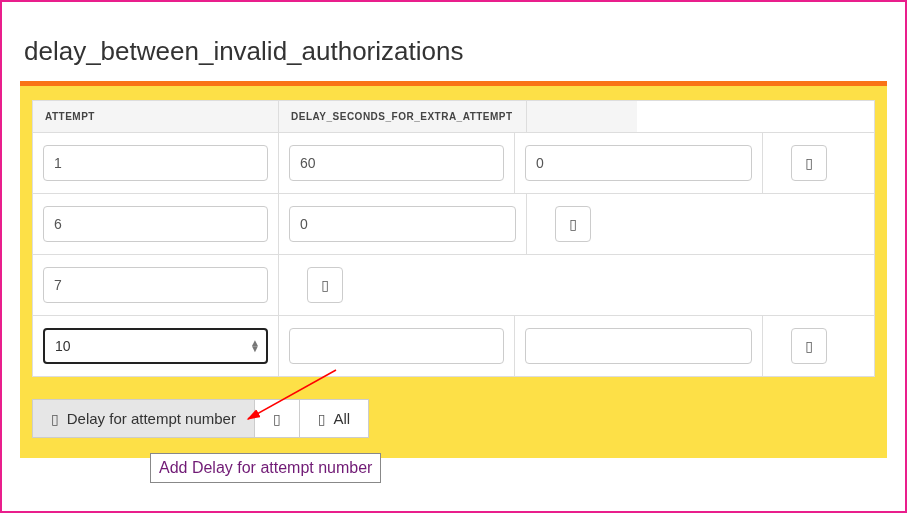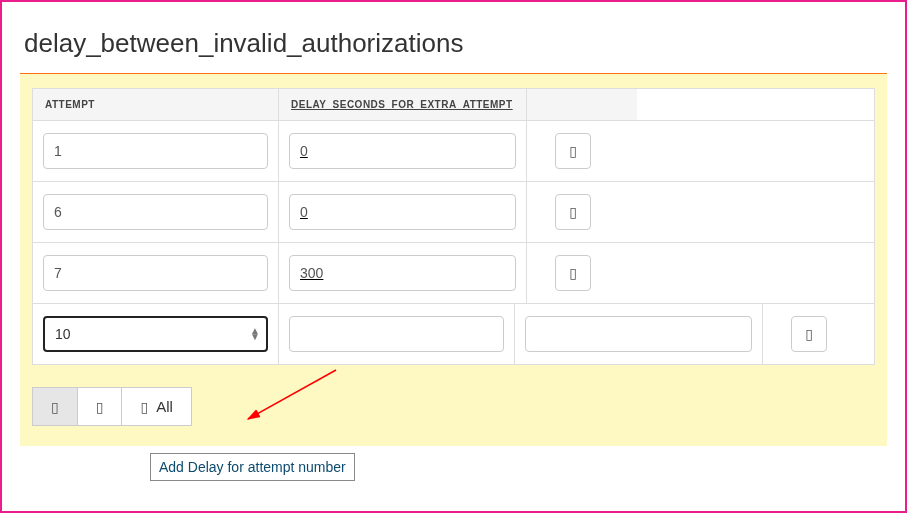--- a/index.html
+++ b/index.html
@@ -16,26 +16,26 @@
       height: 513px;
       border: 2px solid #e91e8c;
       padding: 18px 18px 0 18px;
       position: relative;
       background: #fff;
     }
     .page-title {
       font-size: 26px;
       font-weight: 400;
       color: #333;
-      margin: 8px 0 14px 4px;
+      margin: 16px 0 14px 4px;
     }
     .content-area {
-      background: #fef9c3;
+      background: #fde047;
       padding: 14px 12px 20px 12px;
-      border-top: 1px solid #f97316;
+      border-top: 5px solid #f97316;
     }
     .grid-table {
       background: #fff;
       border: 1px solid #ddd;
     }
     .grid-row {
       display: flex;
       border-bottom: 1px solid #ddd;
     }
     .grid-row:last-child {
@@ -45,21 +45,21 @@
       padding: 12px 10px;
       border-right: 1px solid #ddd;
       display: flex;
       align-items: center;
     }
     .grid-cell:last-child {
       border-right: none;
     }
     .col-attempt { width: 246px; }
     .col-delay1 { width: 236px; }
-    .col-delay2 { width: 248px; text-decoration: underline; }
+    .col-delay2 { width: 248px; }
     .col-action { width: 110px; justify-content: flex-start; padding-left: 28px; }
     .grid-header .grid-cell {
       font-size: 10px;
       font-weight: 700;
       letter-spacing: 0.5px;
       color: #444;
       text-transform: uppercase;
       background: #f5f5f5;
       padding: 10px 12px;
     }
@@ -133,22 +133,22 @@
       font-size: 14px;
       color: #555;
     }
     .tooltip-box {
       position: absolute;
       left: 148px;
       top: 451px;
       background: #fff;
       border: 1px solid #888;
       padding: 5px 8px;
-      font-size: 14px;
-      color: #0c4a6e;
+      font-size: 16px;
+      color: #701a75;
       z-index: 20;
       white-space: nowrap;
     }
     .arrow-annot {
       position: absolute;
       left: 236px;
       top: 362px;
       pointer-events: none;
       z-index: 15;
     }
@@ -165,20 +165,23 @@
       <div class="grid-row grid-header">
         <div class="grid-cell col-attempt">ATTEMPT</div>
         <div class="grid-cell col-delay2">DELAY_SECONDS_FOR_EXTRA_ATTEMPT</div>
         <div class="grid-cell col-action"></div>
       </div>
 
     <div class="grid-row">
           <div class="grid-cell col-attempt">
             <input type="text" class="txt-input" value="1" style="">
           </div>
+          <div class="grid-cell col-delay1">
+            <input type="text" class="txt-input" value="60" style="">
+          </div>
           <div class="grid-cell col-delay2">
             <input type="text" class="txt-input" value="0" style="">
           </div>
           <div class="grid-cell col-action">
             <button class="icon-btn">
               <span>▯</span>
             </button>
           </div>
         </div>
         <div class="grid-row">
@@ -190,23 +193,20 @@
           </div>
           <div class="grid-cell col-action">
             <button class="icon-btn">
               <span>▯</span>
             </button>
           </div>
         </div>
         <div class="grid-row">
           <div class="grid-cell col-attempt">
             <input type="text" class="txt-input" value="7" style="">
-          </div>
-          <div class="grid-cell col-delay2">
-            <input type="text" class="txt-input" value="300" style="">
           </div>
           <div class="grid-cell col-action">
             <button class="icon-btn">
               <span>▯</span>
             </button>
           </div>
         </div>
         <div class="grid-row">
           <div class="grid-cell col-attempt">
             <div class="num-input-wrap"><input type="text" class="txt-input focused" value="10" style=""><div class="spinner">
@@ -224,20 +224,21 @@
             <button class="icon-btn">
               <span>▯</span>
             </button>
           </div>
         </div>
       </div>
 
     <div class="button-bar">
       <button class="bar-btn active">
         <span class="plus">▯</span>
+        <span>Delay for attempt number</span>
       </button>
       <button class="bar-btn">
         <span class="plus">▯</span>
       </button>
       <button class="bar-btn">
         <span class="plus">▯</span>
         <span>All</span>
       </button>
     </div>
 

